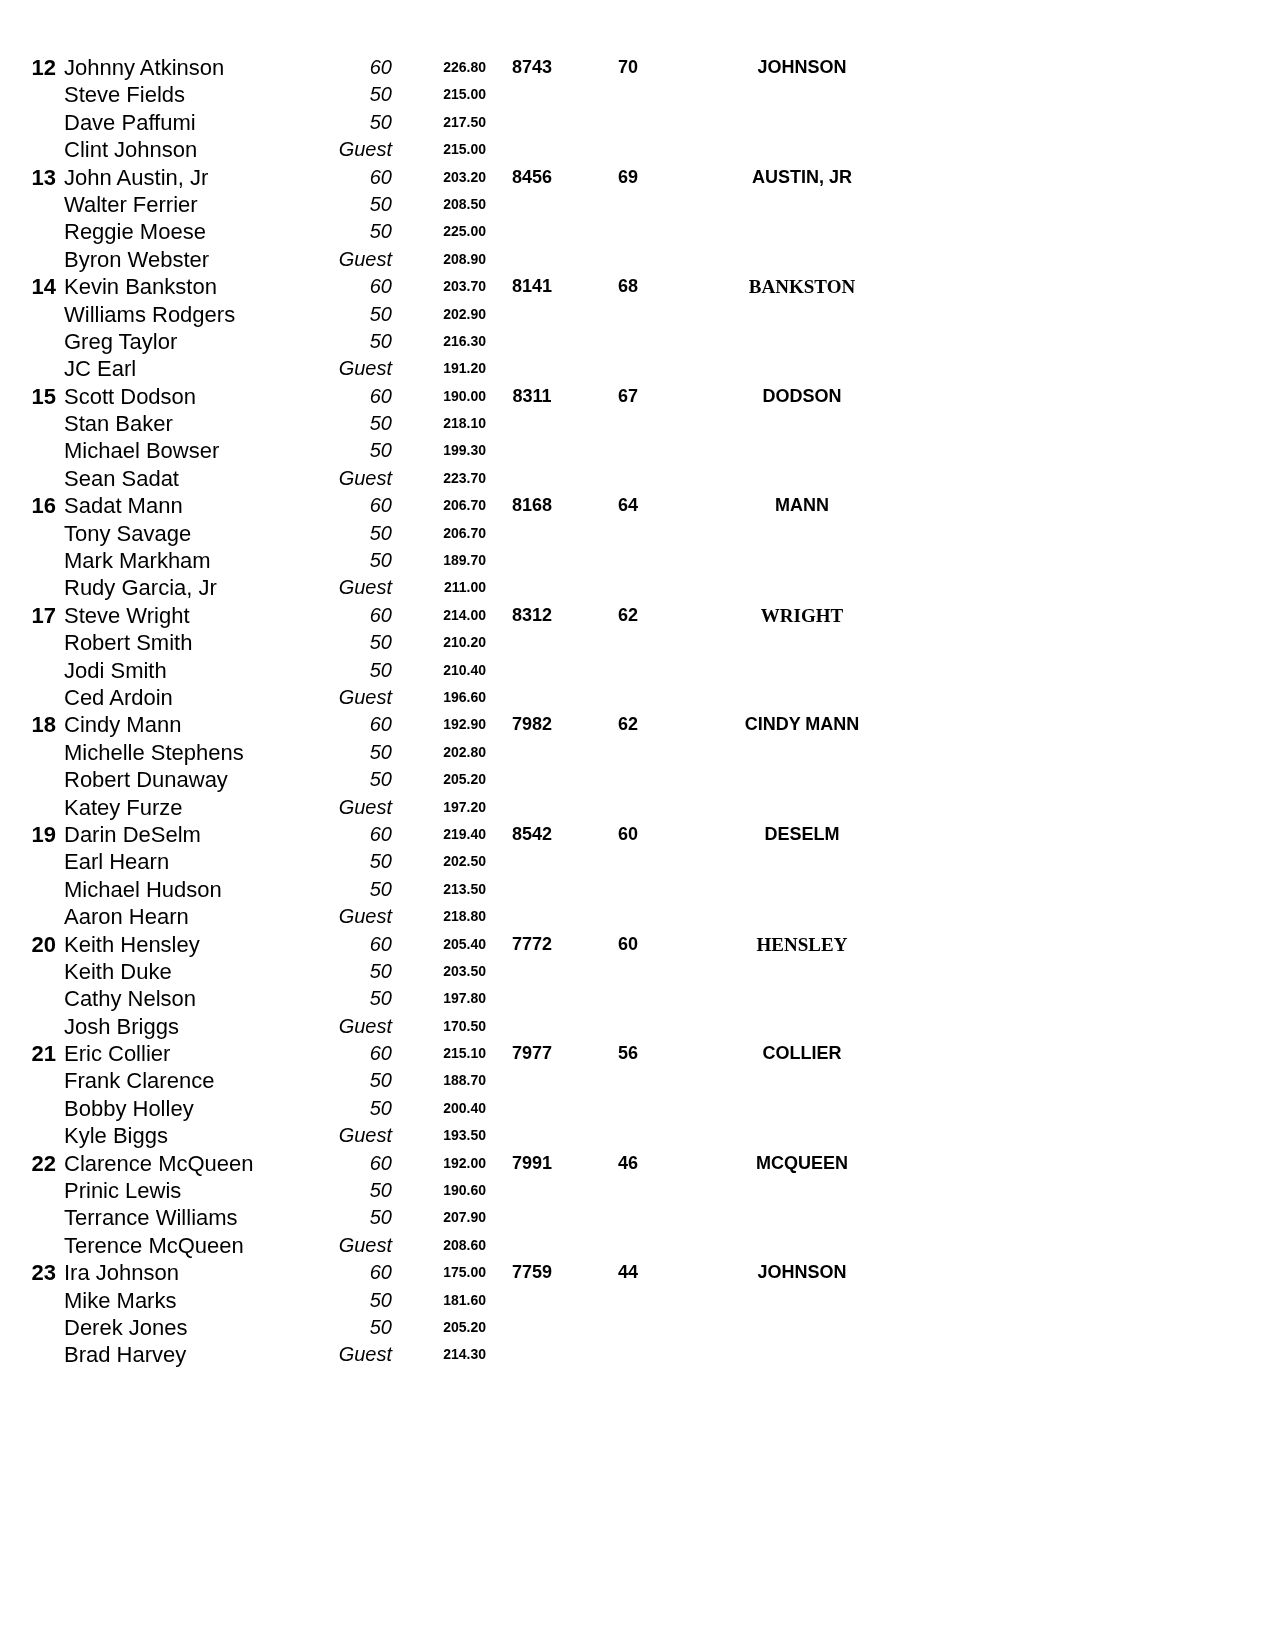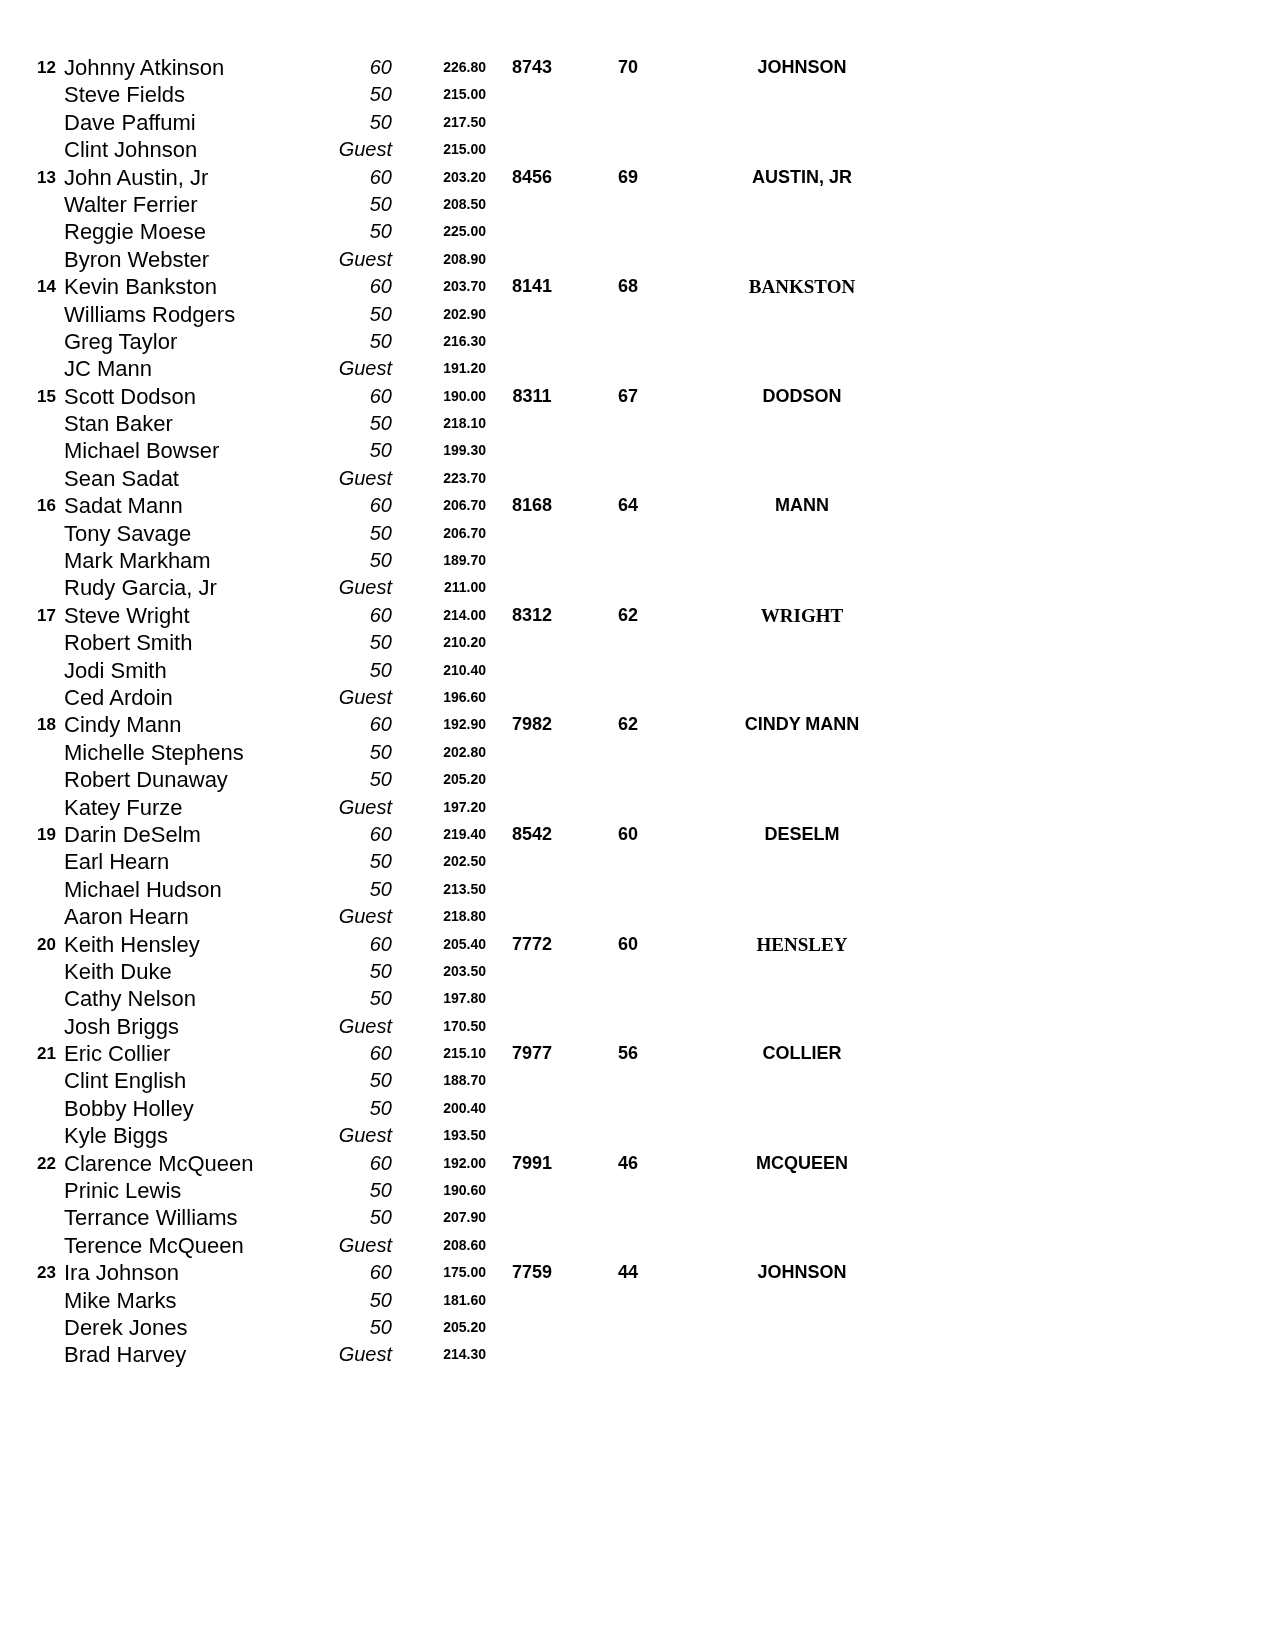--- a/index.html
+++ b/index.html
@@ -32,21 +32,21 @@
 
   .cell {
     position: absolute;
     top: 0;
     line-height: 27.4px;
     white-space: nowrap;
   }
 
   
   .c-rank      { left: 0px;   width: 56px;  text-align: right;
-                 font-size: 17px; font-weight: bold; }
+                 font-size: 22px; font-weight: bold; }
   .c-bowler    { left: 64px;  width: 300px; text-align: left;
                  font-size: 22px; font-weight: normal; }
   .c-games     { left: 268px; width: 124px; text-align: right;
                  font-size: 20px; font-style: italic; }
   .c-avg       { left: 380px; width: 106px; text-align: right;
                  font-size: 14px; font-weight: bold; }
   .c-pinfall   { left: 492px; width: 80px;  text-align: center;
                  font-size: 18px; font-weight: bold; }
   .c-points    { left: 588px; width: 80px;  text-align: center;
                  font-size: 18px; font-weight: bold; }
@@ -193,21 +193,21 @@
         <div class="cell c-bowler">Greg Taylor</div>
         <div class="cell c-games">50</div>
         <div class="cell c-avg">216.30</div>
         <div class="cell c-pinfall"></div>
         <div class="cell c-points"></div>
         <div class="cell c-team"></div>
         <div class="cell c-earnings"></div>
       </div>
       <div class="row">
         <div class="cell c-rank"></div>
-        <div class="cell c-bowler">JC Mann</div>
+        <div class="cell c-bowler">JC Earl</div>
         <div class="cell c-games">Guest</div>
         <div class="cell c-avg">191.20</div>
         <div class="cell c-pinfall"></div>
         <div class="cell c-points"></div>
         <div class="cell c-team"></div>
         <div class="cell c-earnings"></div>
       </div>
       <div class="row">
         <div class="cell c-rank">15</div>
         <div class="cell c-bowler">Scott Dodson</div>
@@ -453,21 +453,21 @@
         <div class="cell c-bowler">Eric Collier</div>
         <div class="cell c-games">60</div>
         <div class="cell c-avg">215.10</div>
         <div class="cell c-pinfall">7977</div>
         <div class="cell c-points">56</div>
         <div class="cell c-team">COLLIER</div>
         <div class="cell c-earnings"></div>
       </div>
       <div class="row">
         <div class="cell c-rank"></div>
-        <div class="cell c-bowler">Clint English</div>
+        <div class="cell c-bowler">Frank Clarence</div>
         <div class="cell c-games">50</div>
         <div class="cell c-avg">188.70</div>
         <div class="cell c-pinfall"></div>
         <div class="cell c-points"></div>
         <div class="cell c-team"></div>
         <div class="cell c-earnings"></div>
       </div>
       <div class="row">
         <div class="cell c-rank"></div>
         <div class="cell c-bowler">Bobby Holley</div>

